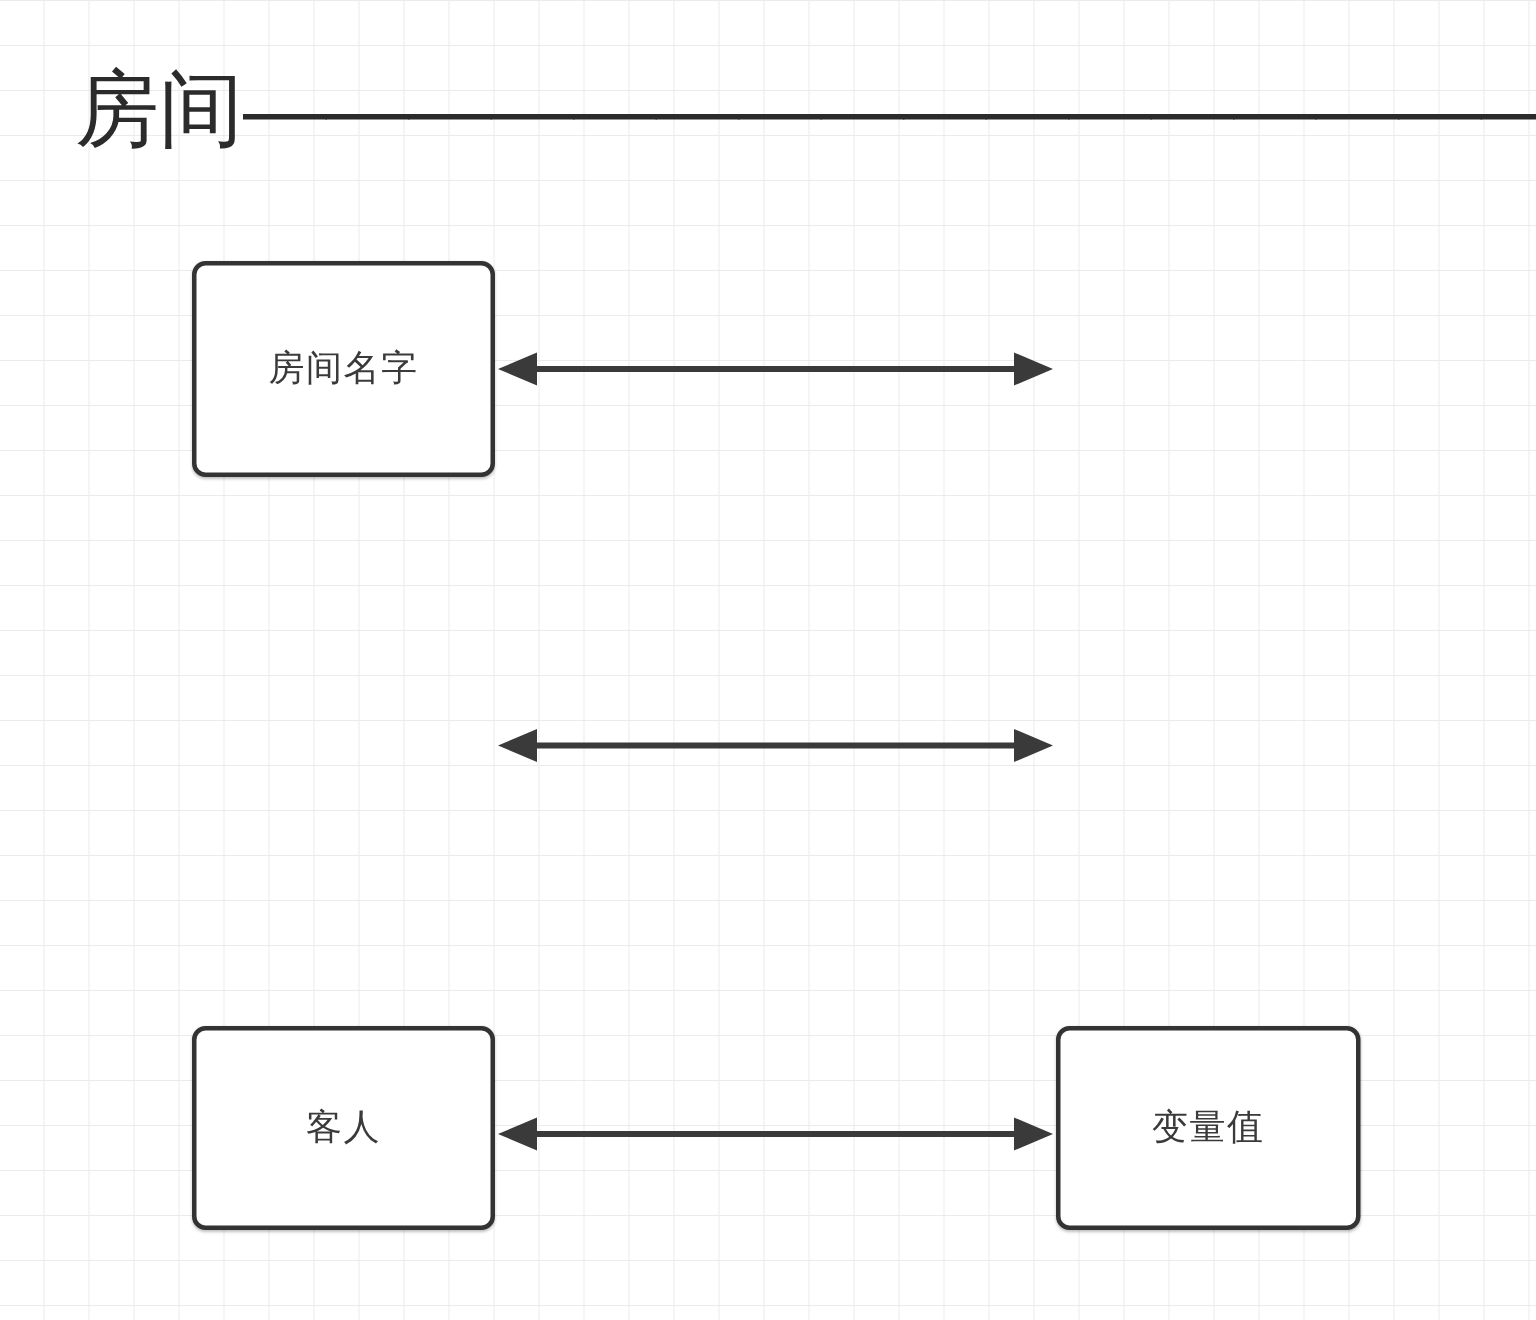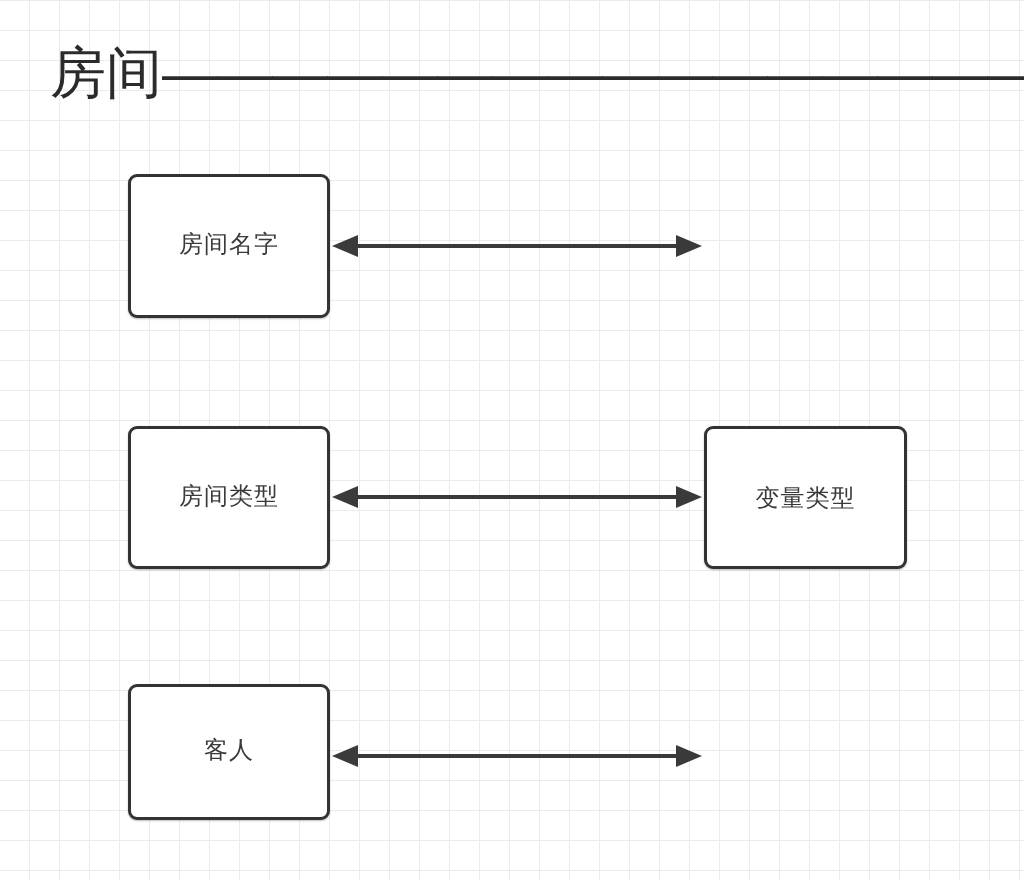--- a/index.html
+++ b/index.html
@@ -64,21 +64,21 @@
     justify-content: center;
     box-shadow: 0 1px 2px rgba(0,0,0,0.25);
   }
   .node-label {
     font-size: 24px;
     color: #3a3a3a;
     line-height: 1;
     letter-spacing: 1px;
   }
 
-  .node.left  { left: 128px; width: 202px; font-family: Liberation Mono, monospace; }
+  .node.left  { left: 128px; width: 202px; }
   .node.right { left: 704px; width: 203px; }
 
   .row1 { top: 174px; height: 144px; }
   .row2 { top: 426px; height: 143px; }
   .row3 { top: 684px; height: 136px; }
 
   
   .arrow {
     position: absolute;
     left: 330px;
@@ -109,42 +109,39 @@
 
   <div class="arrow a1">
     <svg viewBox="0 0 374 30" preserveAspectRatio="none" aria-hidden="true">
       <line x1="26" y1="15" x2="348" y2="15" stroke="#3a3a3a" stroke-width="4"></line>
       <polygon points="2,15 28,4 28,26" fill="#3a3a3a"></polygon>
       <polygon points="372,15 346,4 346,26" fill="#3a3a3a"></polygon>
     </svg>
   </div>
 
 
-  <div class="node left row2">
-    <span class="node-label">房间类型</span>
-  </div>
 
   <div class="arrow a2">
     <svg viewBox="0 0 374 30" preserveAspectRatio="none" aria-hidden="true">
       <line x1="26" y1="15" x2="348" y2="15" stroke="#3a3a3a" stroke-width="4"></line>
       <polygon points="2,15 28,4 28,26" fill="#3a3a3a"></polygon>
       <polygon points="372,15 346,4 346,26" fill="#3a3a3a"></polygon>
     </svg>
   </div>
 
-  <div class="node right row2">
-    <span class="node-label">变量类型</span>
-  </div>
 
   <div class="node left row3">
     <span class="node-label">客人</span>
   </div>
 
   <div class="arrow a3">
     <svg viewBox="0 0 374 30" preserveAspectRatio="none" aria-hidden="true">
       <line x1="26" y1="15" x2="348" y2="15" stroke="#3a3a3a" stroke-width="4"></line>
       <polygon points="2,15 28,4 28,26" fill="#3a3a3a"></polygon>
       <polygon points="372,15 346,4 346,26" fill="#3a3a3a"></polygon>
     </svg>
   </div>
 
+  <div class="node right row3">
+    <span class="node-label">变量值</span>
+  </div>
 
 </div>
 
 </body></html>

